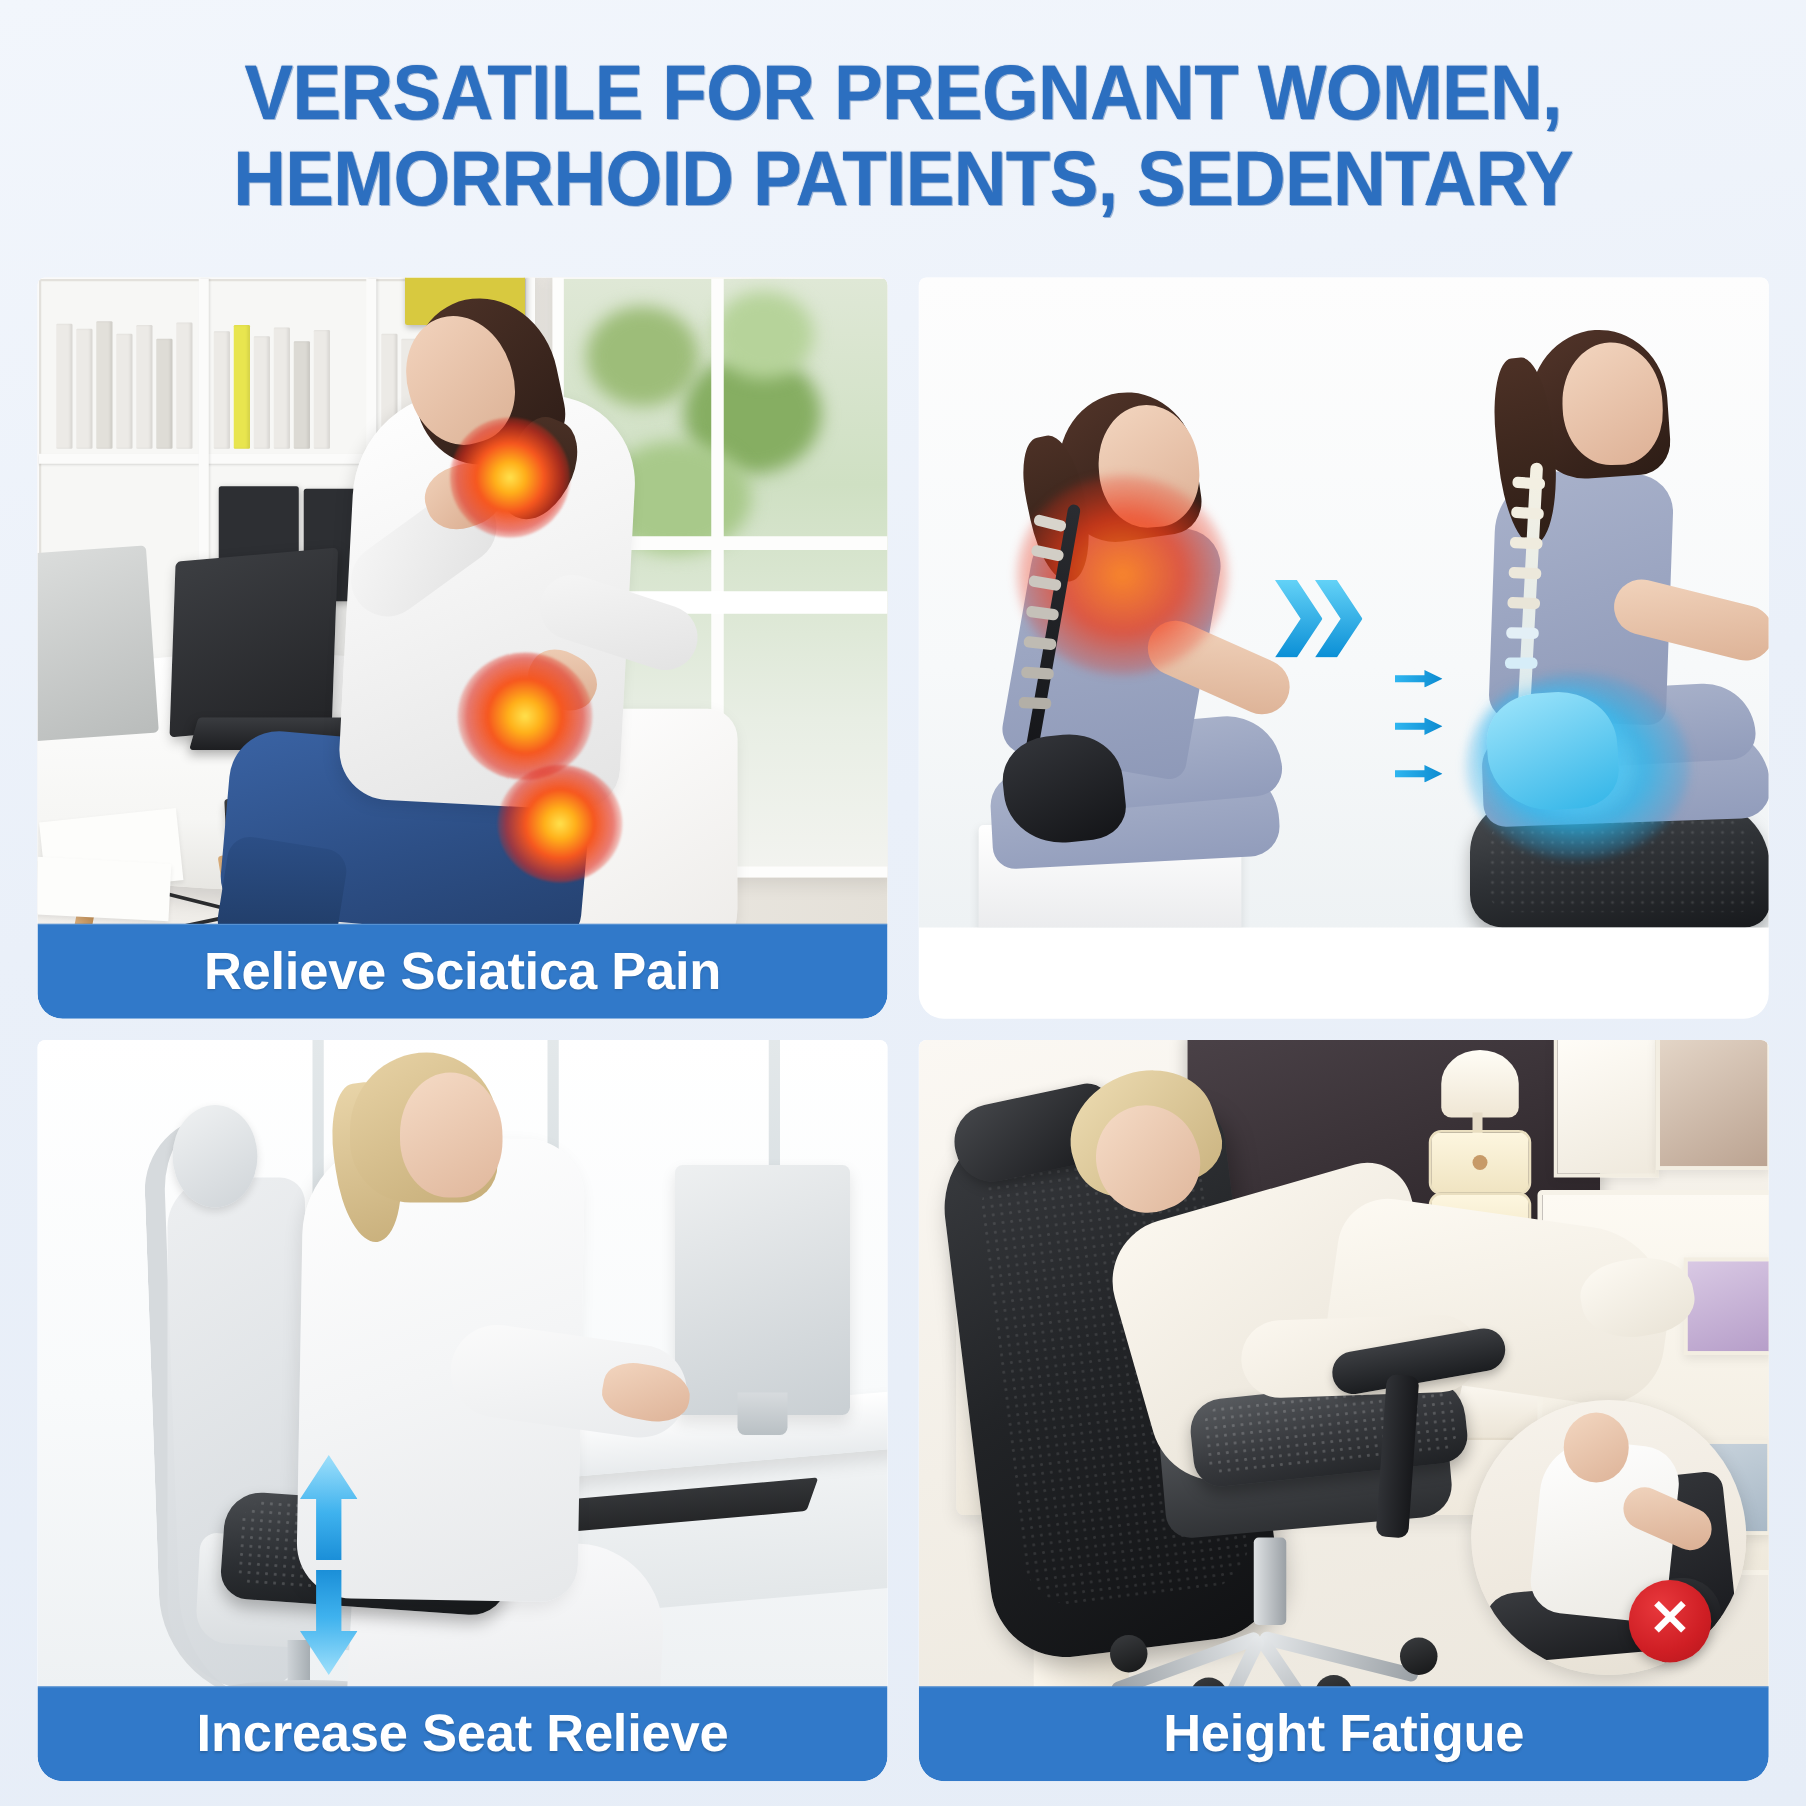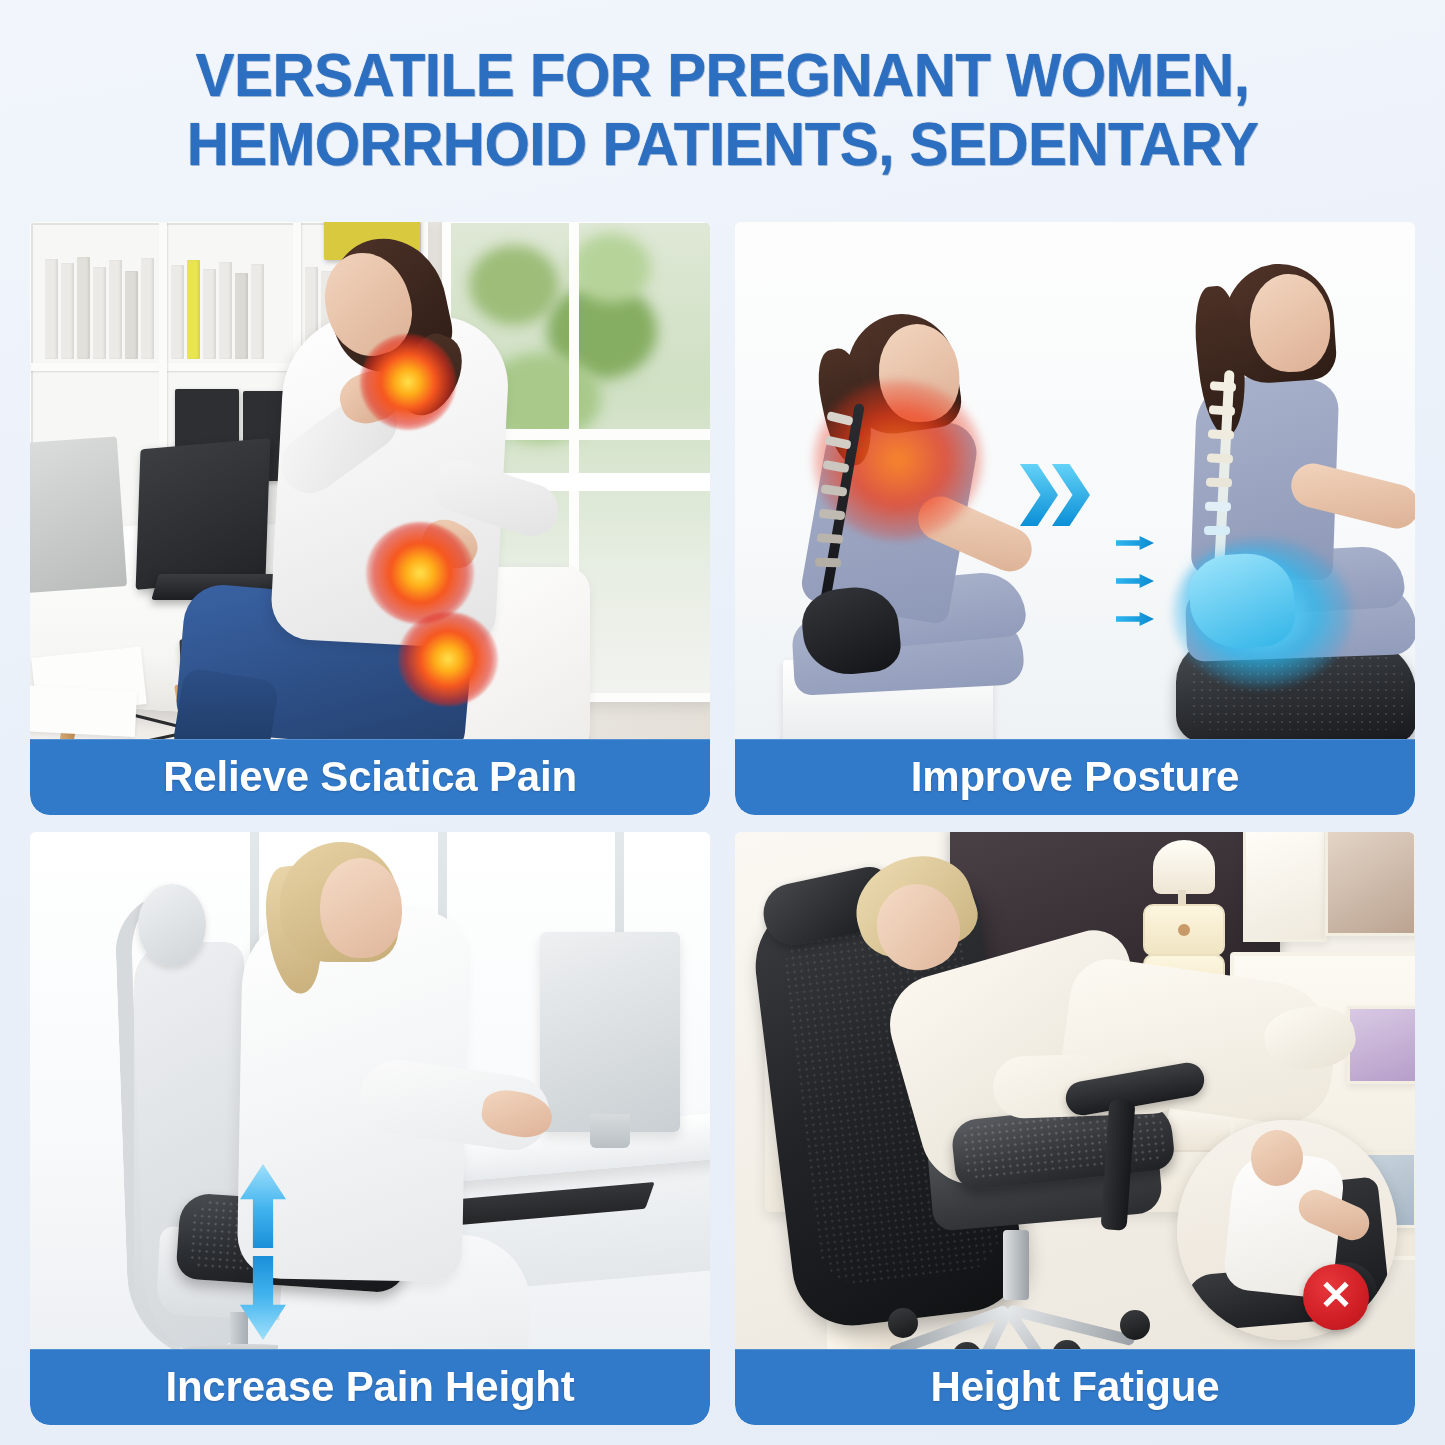--- a/index.html
+++ b/index.html
@@ -574,21 +574,20 @@
         <div class="vert" style="left:97px; top:212px; background:#ece8db; transform:rotate(3deg);"></div>
         <div class="vert" style="left:96px; top:236px; background:#e9e5d8; transform:rotate(2deg);"></div>
         <div class="vert" style="left:95px; top:260px; background:#e3eff6; transform:rotate(1deg);"></div>
         <div class="vert" style="left:94px; top:284px; background:#d6edf8; transform:rotate(0deg);"></div>
         <div style="position:absolute; left:80px; top:312px; width:104px; height:94px; background: linear-gradient(160deg,#9fe5fb,#32b5e8); border-radius: 40% 46% 32% 50%; transform: rotate(-4deg); box-shadow:0 0 16px rgba(60,190,245,.7);"></div>
         <div class="smallarrow" style="left:6px; top:294px;"></div>
         <div class="smallarrow" style="left:6px; top:332px;"></div>
         <div class="smallarrow" style="left:6px; top:370px;"></div>
       </div>
     </div>
-    <div class="caption">Improve Posture</div>
   </div>
 
   <div class="card">
     <div class="photo p3">
       <div class="blind" style="left:220px; height:300px;"></div>
       <div class="blind" style="left:408px; height:300px;"></div>
       <div class="blind" style="left:585px; height:300px;"></div>
 
       <div class="deskFront"></div>
       <div class="deskTop"></div>
@@ -608,21 +607,21 @@
       <div class="person"></div>
       <div class="arm3"></div>
       <div class="hand3"></div>
       <div class="pony3"></div>
       <div class="hair3"></div>
       <div class="head3"></div>
 
       <div class="arrow-up" style="left:210px; top:332px;"></div>
       <div class="arrow-down" style="left:210px; top:424px;"></div>
     </div>
-    <div class="caption">Increase Pain Height</div>
+    <div class="caption">Increase Seat Relieve</div>
   </div>
 
   <div class="card">
     <div class="photo p4">
       <div class="tv"></div>
       <div class="deskw"></div>
       <div class="drawer" style="left:210px; top:212px; width:180px; height:50px;"></div>
       <div class="drawer" style="left:210px; top:266px; width:180px; height:50px;"></div>
       <div class="drawer" style="left:394px; top:212px; width:170px; height:50px;"></div>
       <div class="drawer" style="left:394px; top:266px; width:170px; height:50px;"></div>

